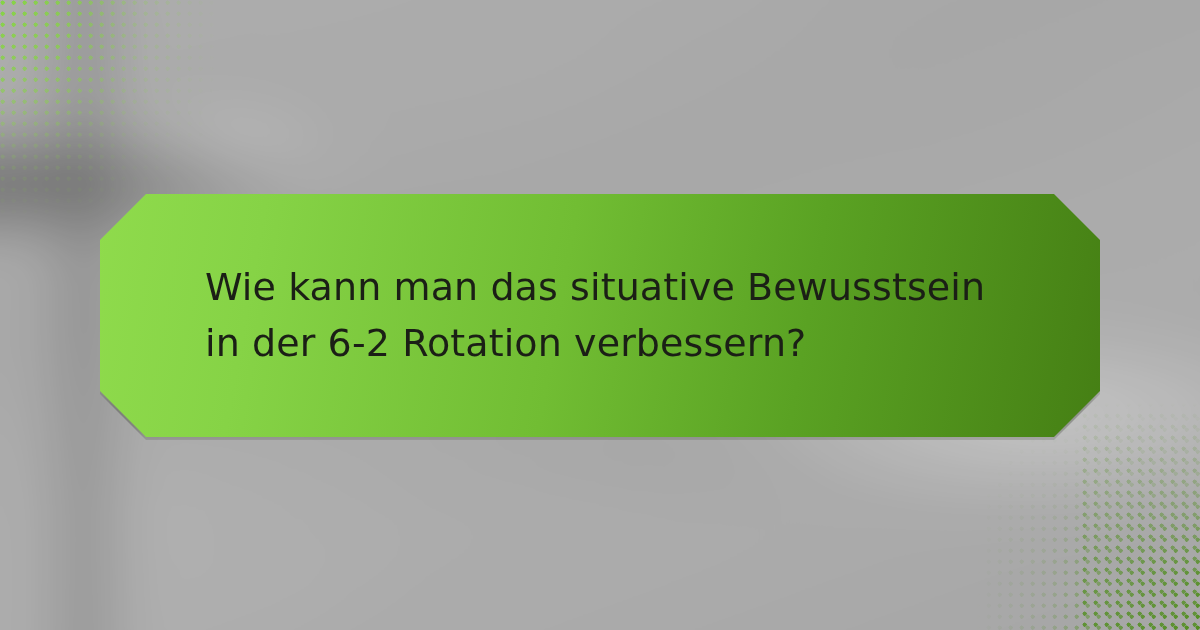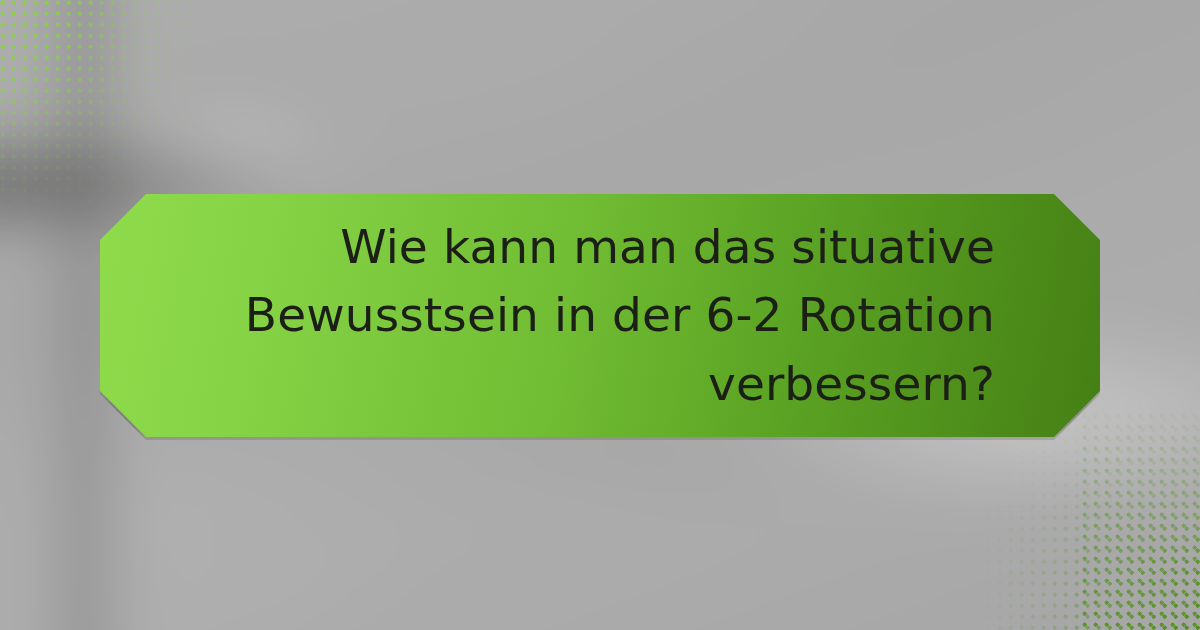--- a/index.html
+++ b/index.html
@@ -141,25 +141,25 @@
       46px 100%, 0 calc(100% - 46px), 0 46px);
     clip-path: polygon(
       46px 0, calc(100% - 46px) 0, 100% 46px,
       100% calc(100% - 46px), calc(100% - 46px) 100%,
       46px 100%, 0 calc(100% - 46px), 0 46px);
     transform: translateY(3px);
   }
 
   .question-text {
     margin: 8px;
-    font-size: 47px;
+    font-size: 38px;
     line-height: 1.45;
     font-weight: 400;
     color: #1b1f16;
-    text-align: right;
+    text-align: left;
     letter-spacing: 0.1px;
     max-width: 790px;
   }
 </style>
 </head>
 <body>
 
 <div class="canvas">
 
   <div class="bg-photo"></div>

